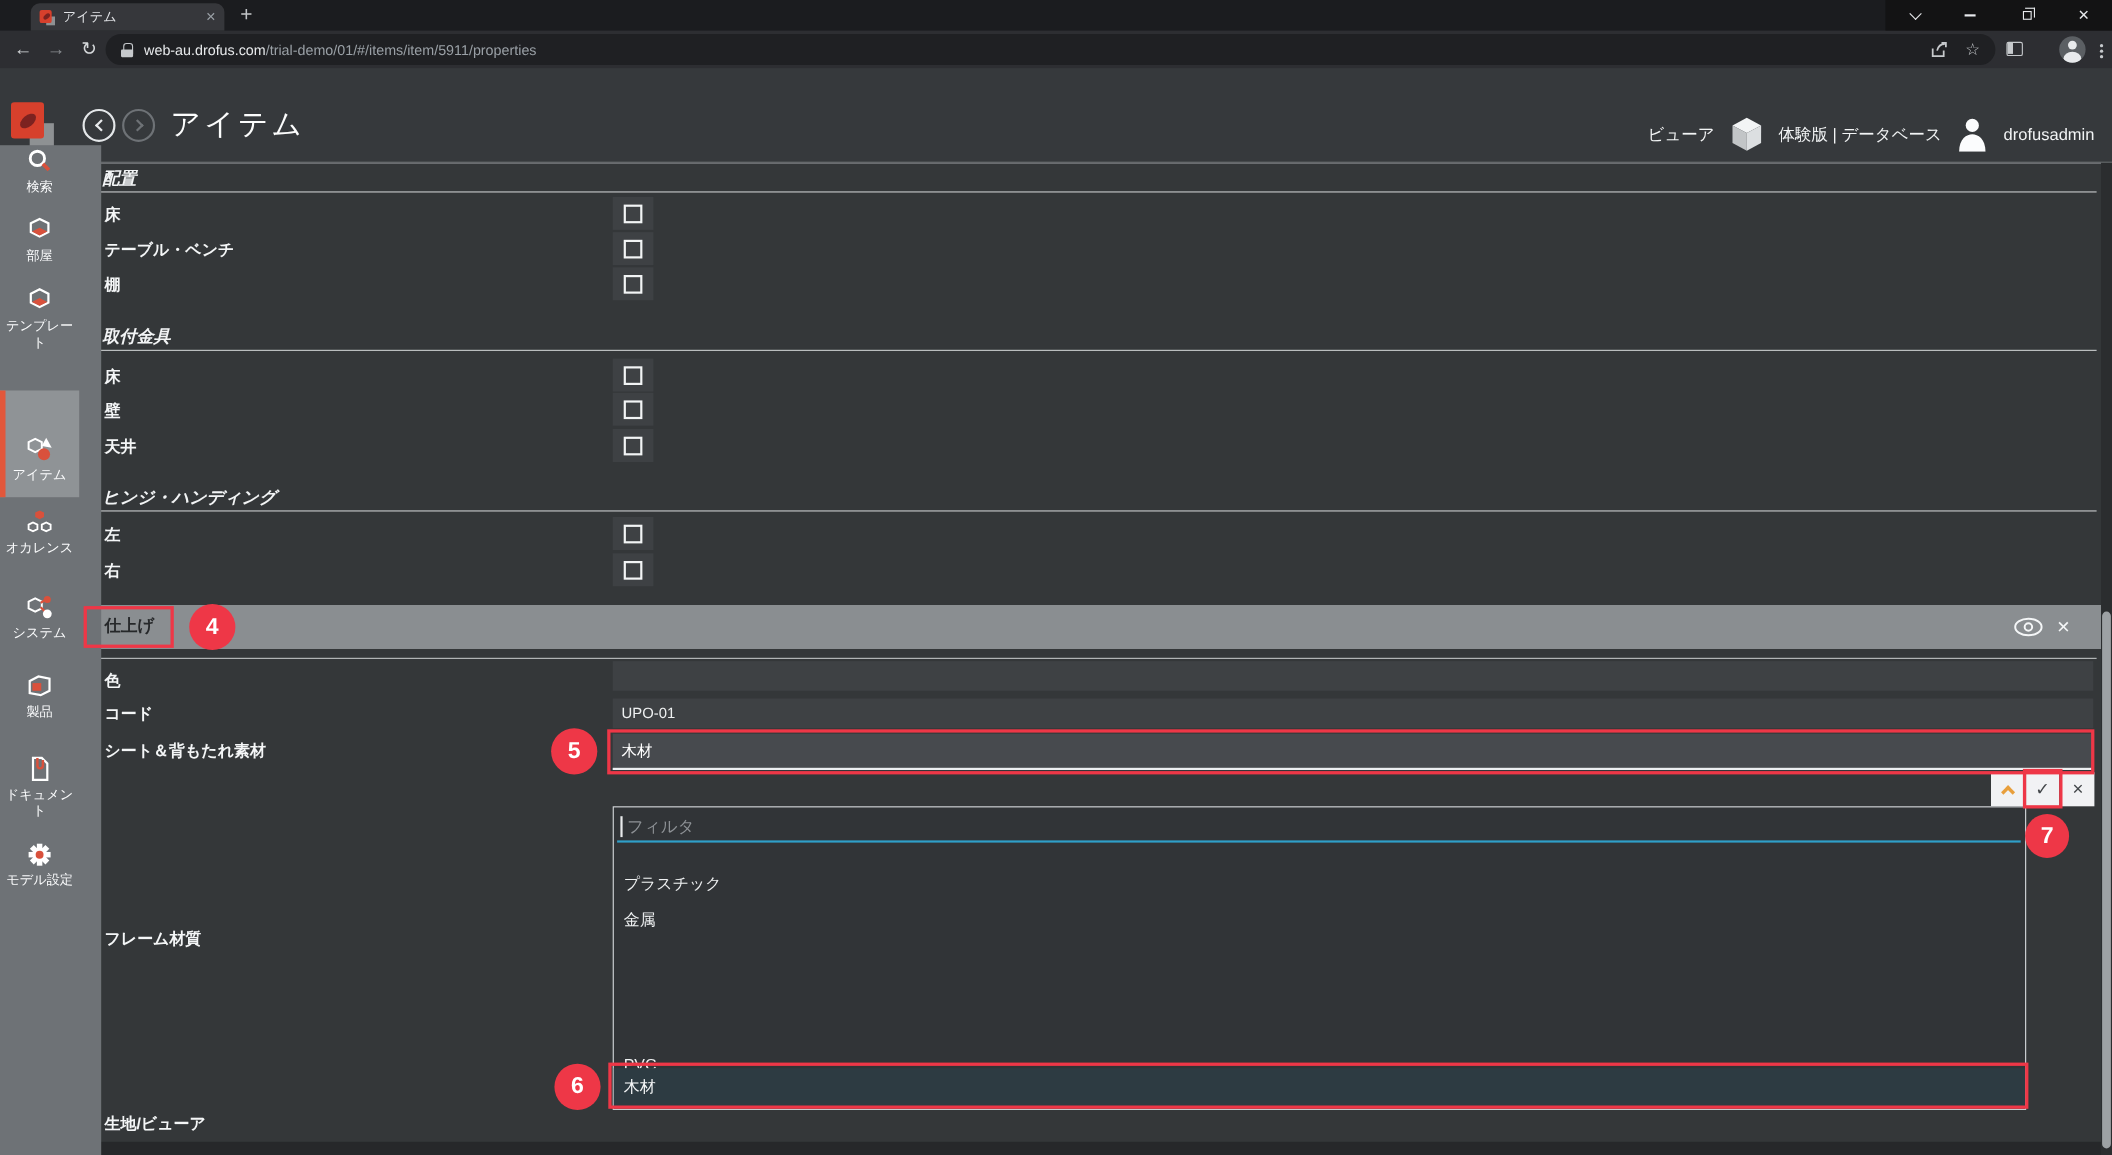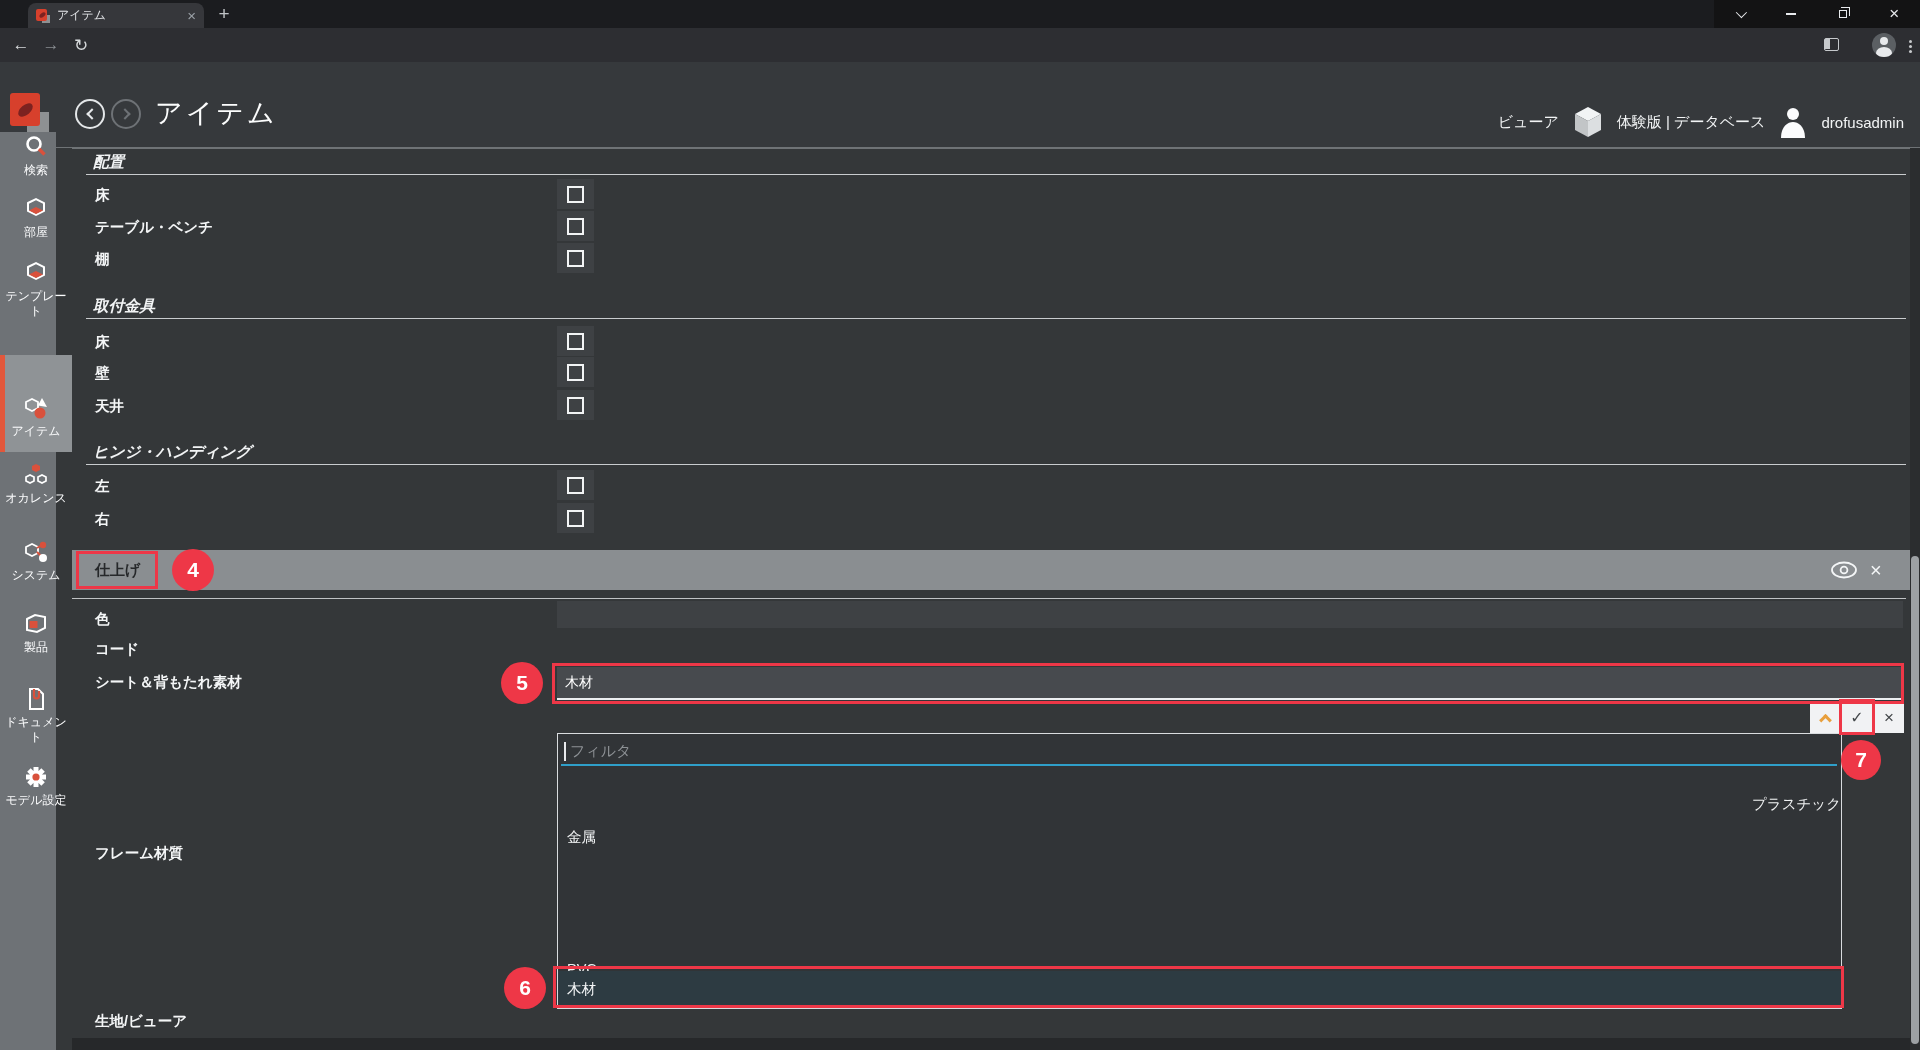--- a/index.html
+++ b/index.html
@@ -58,21 +58,21 @@
   .navcircle { position:absolute; top:37px; width:30px; height:30px; border-radius:50%; }
   .navcircle.back { left:75px; border:2px solid #e4e7e9; }
   .navcircle.fwd { left:111px; border:2px solid #6e7276; }
   .chev { position:absolute; left:11px; top:9px; width:8px; height:8px; border-left:2px solid #e8eaec; border-bottom:2px solid #e8eaec; transform:rotate(45deg); }
   .navcircle.fwd .chev { border-color:#6e7276; transform:rotate(-135deg); left:8px; }
   .page-title { position:absolute; left:155px; top:33px; font-size:27px; color:#fcfdfd; letter-spacing:3px; }
   .hdr-right { position:absolute; right:16px; top:40px; height:40px; display:flex; align-items:center; gap:13px;
                font-size:15px; color:#f2f4f5; }
 
   
-  .sidebar { position:absolute; left:0; top:132px; width:56px; height:918px; background:#6e7276; z-index:3; }
+  .sidebar { position:absolute; left:0; top:132px; width:92px; height:918px; background:#6e7276; z-index:3; }
   .side-item { position:absolute; left:0; width:72px; text-align:center; }
   .side-item .ic { display:block; margin:0 auto 3px; width:26px; height:26px; }
   .side-label { font-size:12px; color:#fbfcfd; line-height:15px; display:block; padding:0 3px; }
   .side-active { position:absolute; left:0; top:223px; width:72px; height:97px; background:#8f9396; border-left:5px solid #e2573b; }
   .version { position:absolute; left:0; top:930px; width:72px; font-size:11px; color:#d4d7d9; }
 
   
   .sep-top { position:absolute; left:72px; top:148px; width:1848px; height:1px; background:#6f7376; }
   .sec-title { position:absolute; left:93px; font-style:italic; font-weight:600; font-size:15.5px; color:#f2f4f5; }
   .sec-line { position:absolute; left:86px; width:1820px; height:1px; background:#c9ccce; }
@@ -158,20 +158,31 @@
           <span class="wc-restore"></span>
         </div>
       <div class="wc wc-close">×</div>
     </div>
   </div>
 
   <div class="toolbar">
     <div class="nav-ic" style="left:8px;">←</div>
     <div class="nav-ic" style="left:38px; color:#8a8e92;">→</div>
     <div class="nav-ic" style="left:68px;">↻</div>
+    <div class="omnibox">
+      <span class="lock"></span>
+      <span class="url"><span class="host">web-au.drofus.com</span><span class="path">/trial-demo/01/#/items/item/5911/properties</span></span>
+      <span class="omni-right">
+        <svg width="16" height="15" viewBox="0 0 16 15">
+            <path d="M2 6 v7 h10 v-5" fill="none" stroke="#c6c9cc" stroke-width="1.6"></path>
+            <path d="M6 8 C7 4 10 2 13 2 M10 1 h4 v4" fill="none" stroke="#c6c9cc" stroke-width="1.6"></path>
+          </svg>
+        <span class="star">☆</span>
+      </span>
+    </div>
     <div class="abs" style="left:1824px; top:10px;">
         <span class="sidepanel" style="display:block;"></span>
       </div>
     <div class="tb-avatar"></div>
     <div class="dots"></div>
   </div>
 
   <div class="appheader">
     <div class="logo">
         <span class="lg"></span>
@@ -340,38 +351,39 @@
         <circle cx="14" cy="10" r="3.4" fill="none" stroke="#f4f6f7" stroke-width="1.8"></circle>
       </svg>
     <span class="bar-close">×</span>
   </div>
   <div class="sep2"></div>
 
   <div class="row-label" style="top:610px;">色</div>
   <div class="val-cell cell-color"></div>
 
   <div class="row-label" style="top:640px;">コード</div>
+  <div class="val-cell cell-code">UPO-01</div>
 
   <div class="row-label" style="top:673px;">シート＆背もたれ素材</div>
   <div class="val-cell cell-edit">木材</div>
 
   <div class="row-label" style="top:844px;">フレーム材質</div>
   <div class="row-label" style="top:1012px;">生地/ビューア</div>
 
   <div class="edit-btn btn-collapse">
       <span class="chev-up"></span>
     </div>
   <div class="edit-btn btn-ok">✓</div>
   <div class="edit-btn btn-cancel">×</div>
 
   <div class="dd-panel">
     <span class="dd-caret"></span>
     <span class="dd-filter">フィルタ</span>
     <span class="dd-underline"></span>
-    <div class="dd-opt" style="top:55px;text-align:right;">プラスチック</div>
+    <div class="dd-opt" style="top:55px;">プラスチック</div>
     <div class="dd-opt" style="top:88px;">金属</div>
     <div class="dd-opt" style="top:220px;">PVC</div>
     <div class="dd-sel">木材</div>
   </div>
 
   <div class="redbox rb4"></div>
   <div class="redbox rb5"></div>
   <div class="redbox rb6"></div>
   <div class="redbox rb7"></div>
   <div class="badge bd4">4</div>

